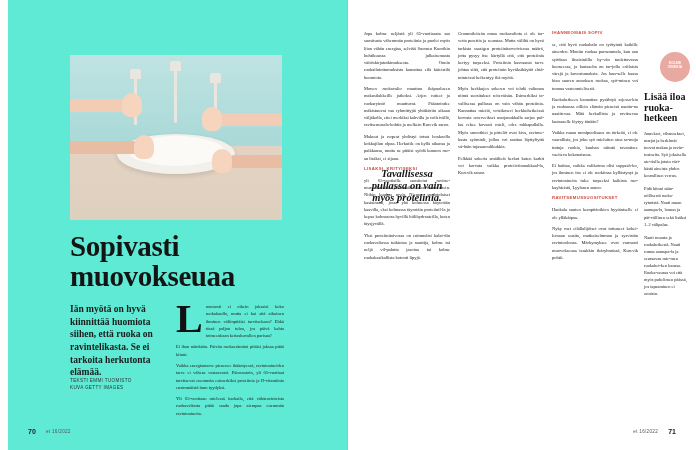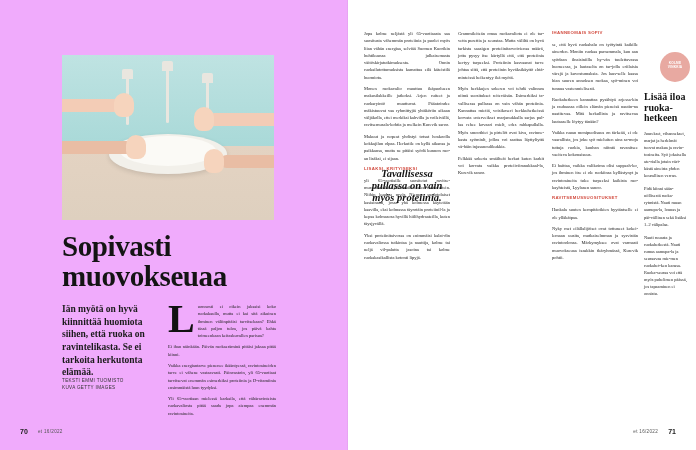--- a/index.html
+++ b/index.html
@@ -10,22 +10,22 @@
     color:#1a1a1a;
     overflow:hidden;
   }
   .page{
     position:relative;
     width:696px;height:450px;
     background:#fdfdfb;
   }
   
   .left-page{
-    position:absolute;left:0;top:0;width:348px;height:450px;
-    background:#f0abfc;
+    position:absolute;left:8px;top:0;width:348px;height:450px;
+    background:#5eead4;
   }
   .illus{
     position:absolute;left:62px;top:55px;width:212px;height:165px;
     background:linear-gradient(180deg,#bfe3e2 0%,#a9d9d8 55%,#e4d3c2 55%,#ded0bf 100%);
     overflow:hidden;
   }
   .illus .plate{
     position:absolute;left:50%;top:60%;transform:translate(-50%,-50%);
     width:118px;height:40px;border-radius:50%;
     background:#f2f0ea;box-shadow:0 2px 5px rgba(0,0,0,.12);

